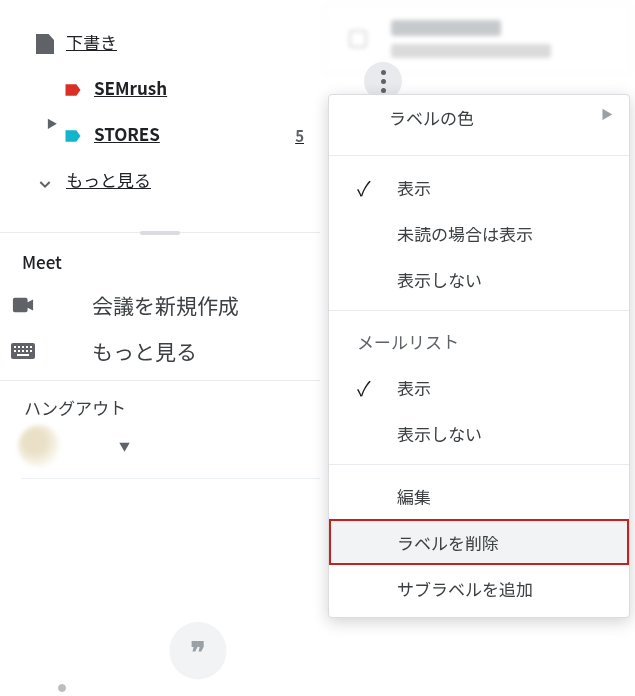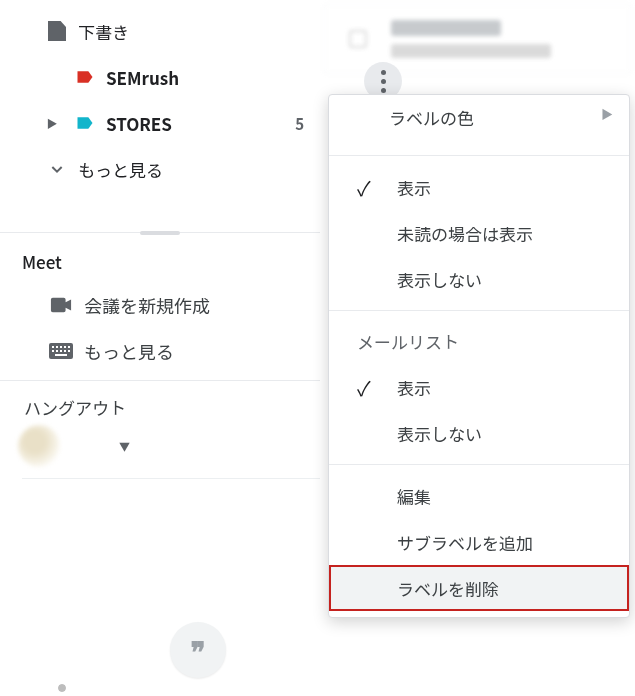--- a/index.html
+++ b/index.html
@@ -16,27 +16,28 @@
     
     .sidebar {
       width: 320px;
       padding-top: 8px;
       float: left;
       height: 696px;
       position: relative;
     }
     .nav-item {
       display: flex;
-      align-items: center;
+      align-items: flex-end;
       height: 46px;
-      padding-left: 36px;
+      padding-left: 24px;
       font-size: 17px;
       color: #202124;
       cursor: pointer;
       position: relative;
+      text-decoration: underline;
     }
     .nav-item .count {
       margin-left: auto;
       padding-right: 16px;
       color: #5f6368;
       font-size: 15px;
     }
     .nav-item.bold { font-weight: 700; margin-left: 28px; }
     .nav-item .ico { width: 42px; display: flex; justify-content: center; color: #5f6368; }
     .nav-item .expand {
@@ -51,21 +52,21 @@
     .hr { height: 1px; background: #e8eaed; margin-top: 40px; }
     .grip {
       width: 40px; height: 4px; background:#dadce0; border-radius: 2px;
       margin: -2px auto 14px auto;
     }
     .section-title {
       font-size: 17px; font-weight: 500; padding-left: 22px; padding-bottom: 8px; margin-top: 14px;
     }
     .lower-item {
       display:flex; align-items:center; height:46px;
-      padding-left:38px; font-size:18px; color:#3c4043;
+      font-size:21px; color:#3c4043;gap:46px;
     }
     .lower-item .ico { width:46px; display:flex; justify-content:center; color:#5f6368; }
     .lower-hr { height:1px; background:#e8eaed; margin:6px 0 14px 0; }
     .hangouts-title { font-size:17px; padding-left:24px; padding-bottom:6px; color:#3c4043; }
     .presence {
       display:flex; align-items:center; padding-left:18px; height:40px;
     }
     .avatar {
       width:42px; height:42px; border-radius:50%;
       background: radial-gradient(circle at 40% 40%, #e9e0c7 0 30%, #f6f2e6 60%, #fff 80%);
@@ -281,19 +282,19 @@
   <div class="m-item">
     <span class="pad40"></span>
     <span>表示しない</span>
   </div>
 
   <div class="m-sep"></div>
 
   <div class="m-item indent">
     <span>編集</span>
   </div>
+  <div class="m-item highlight">
+    <span>ラベルを削除</span>
+  </div>
   <div class="m-item indent">
     <span>サブラベルを追加</span>
   </div>
-  <div class="m-item highlight">
-    <span>ラベルを削除</span>
-  </div>
 </div>
 
 </body></html>

